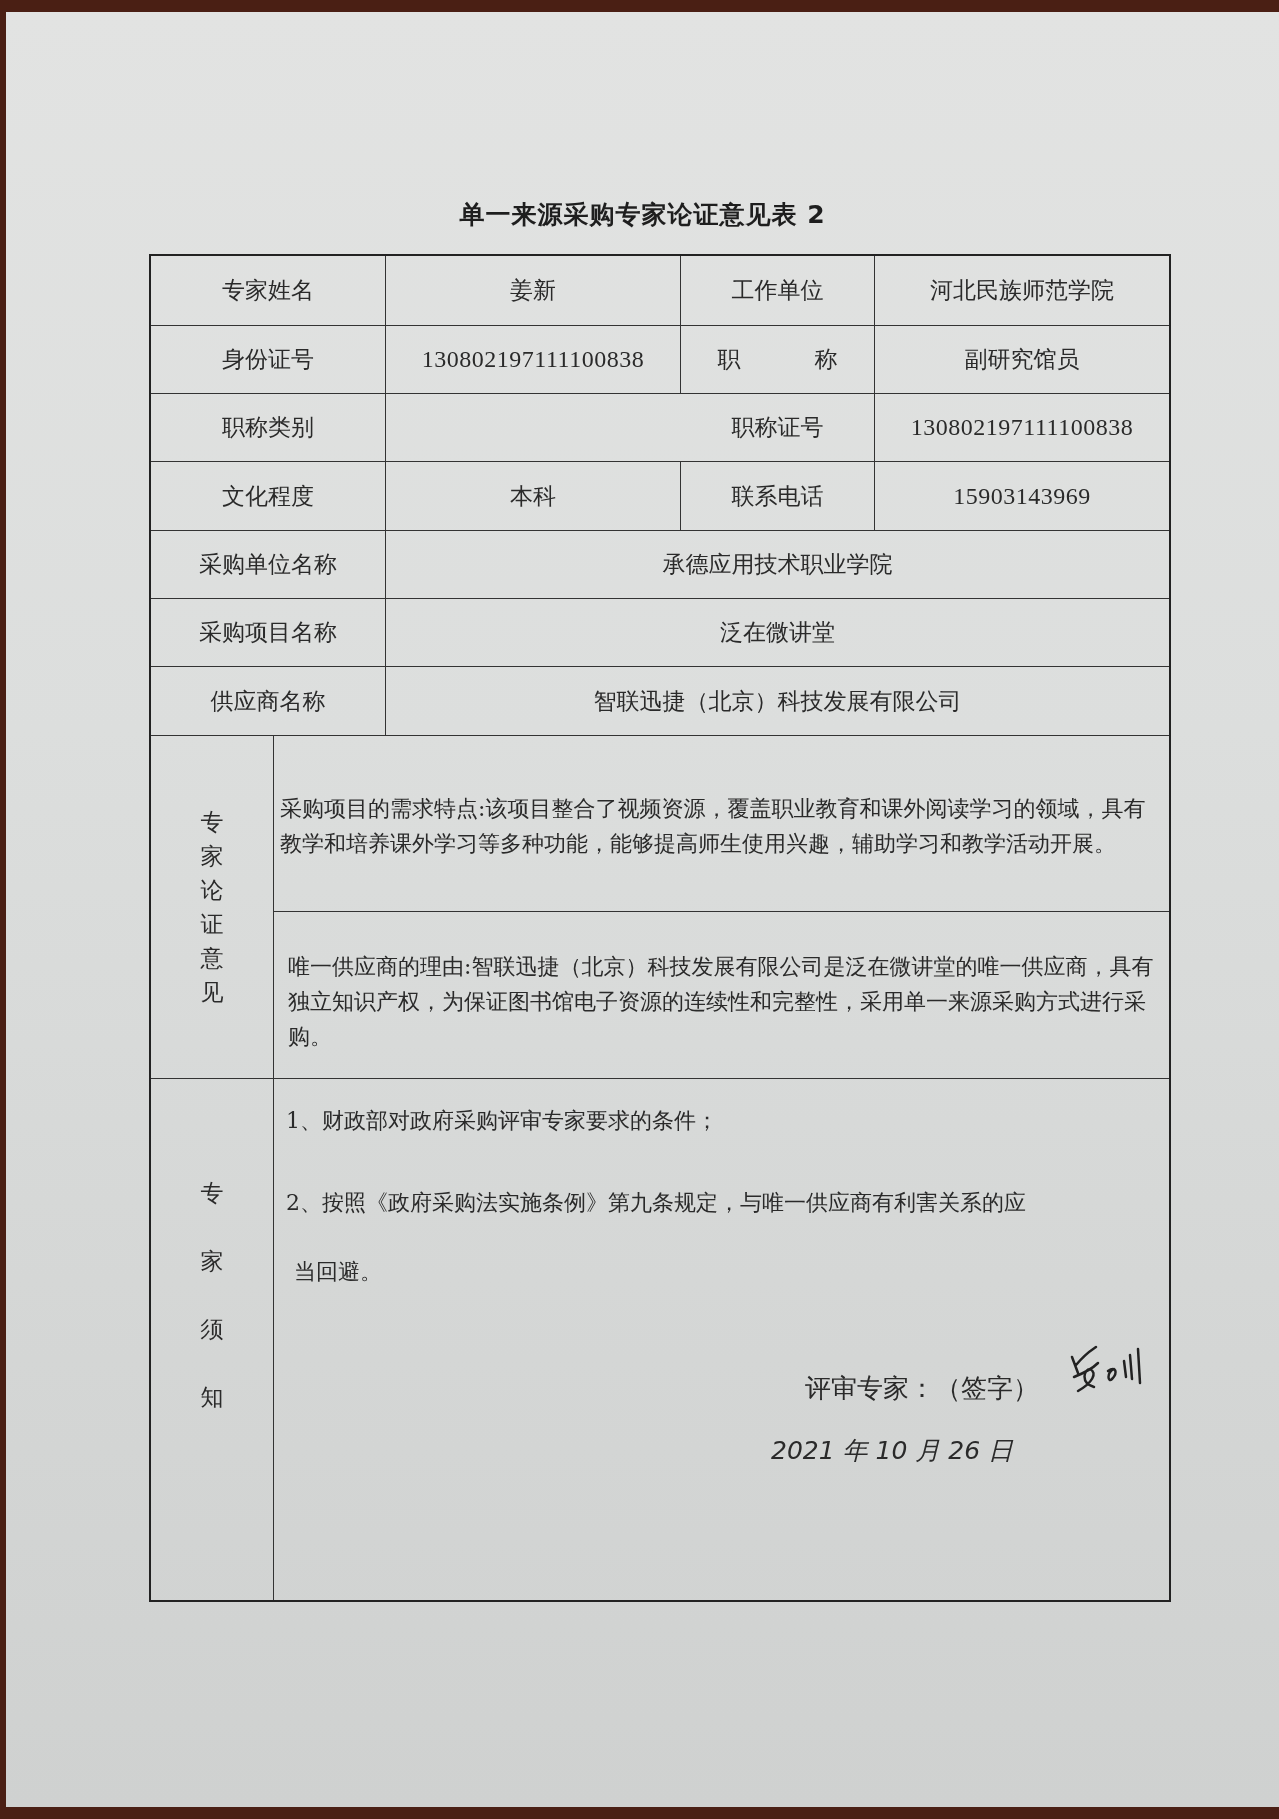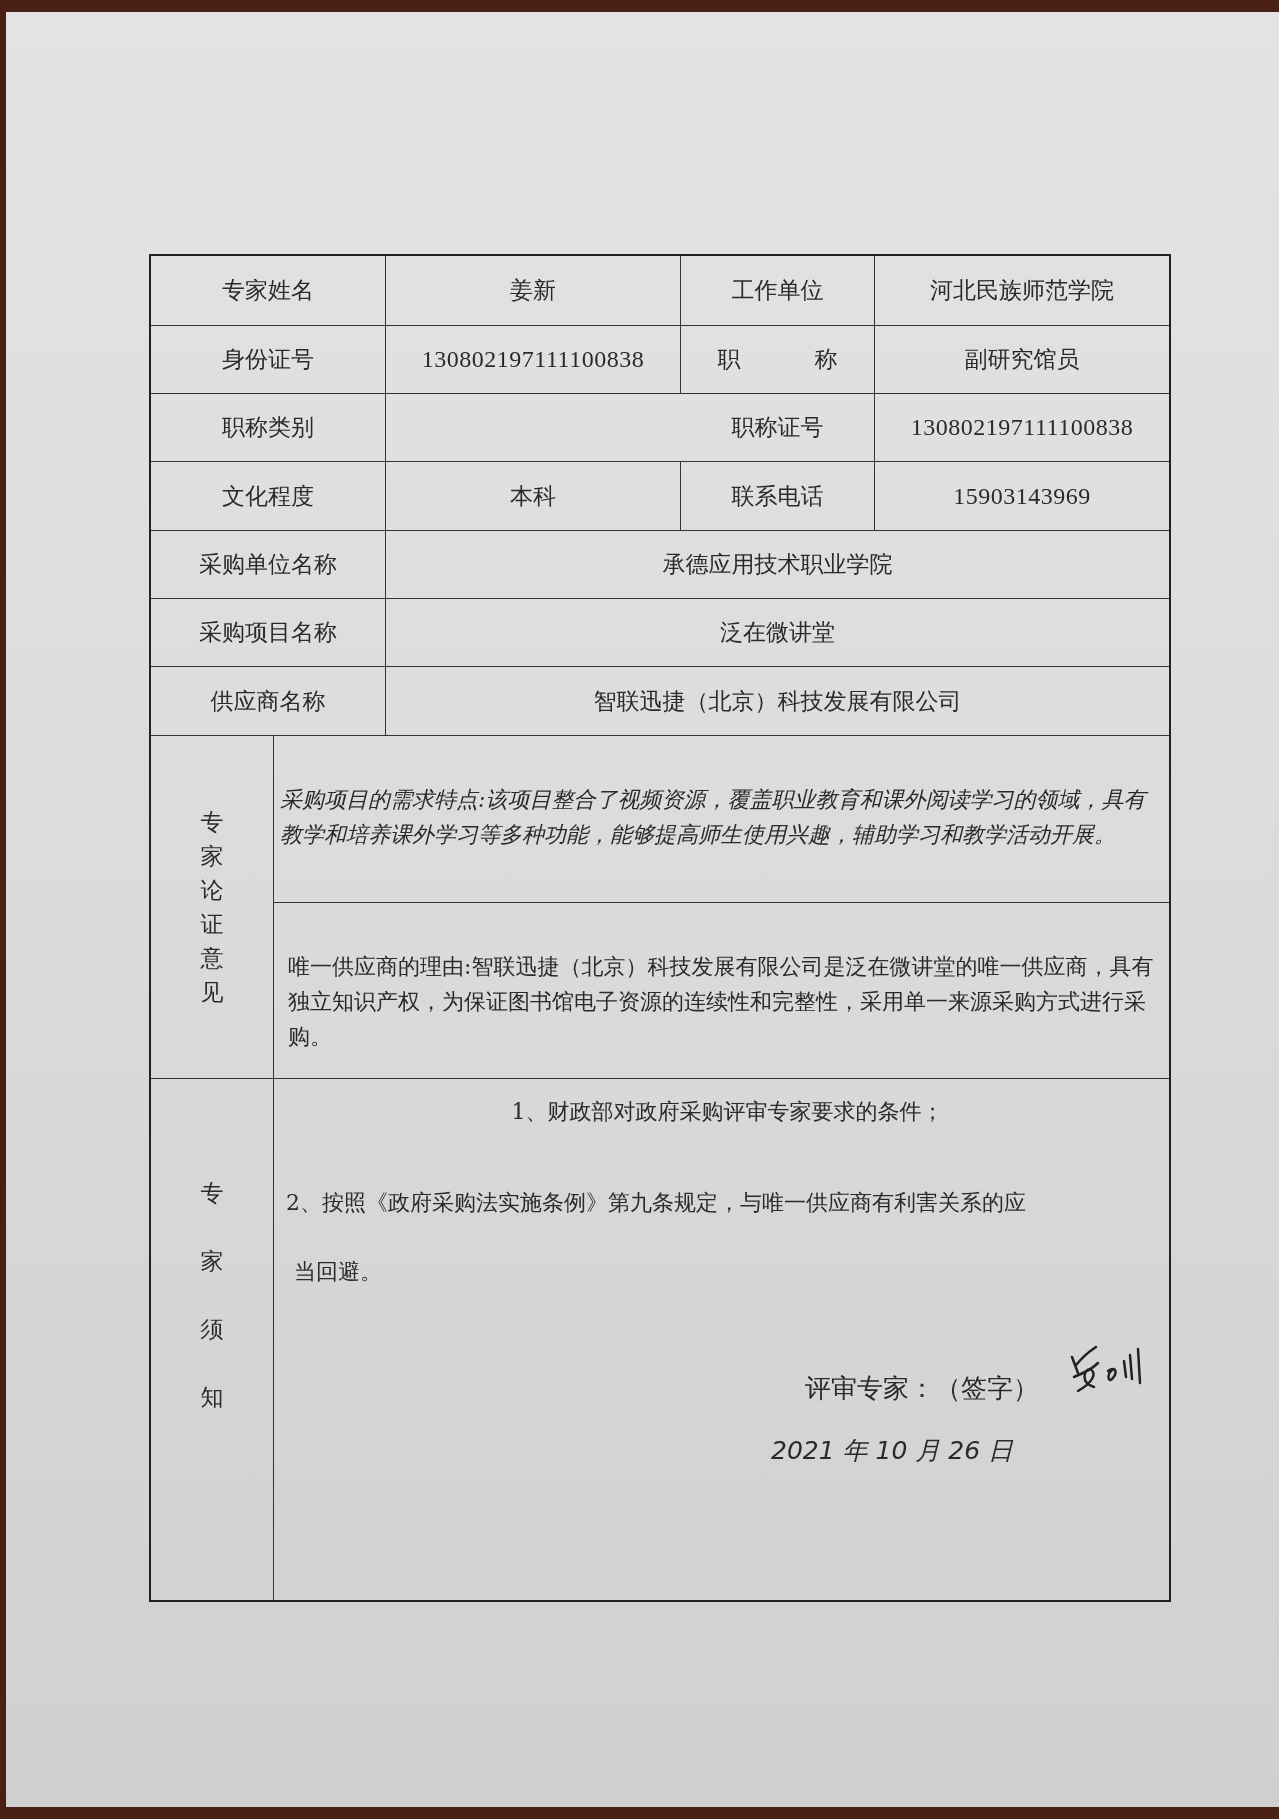--- a/index.html
+++ b/index.html
@@ -40,31 +40,32 @@
     position: absolute; left: 0; width: 123px; top: 0; bottom: 0;
     border-right: 1.5px solid #333; box-sizing: border-box;
     display: flex; flex-direction: column; align-items: center; justify-content: center;
     font-size: 23px; line-height: 34px;
   }
   .vlabel.loose { line-height: 68px; justify-content: flex-start; padding-top: 80px; }
   .para {
     position: absolute; left: 123px; right: 0; box-sizing: border-box;
     padding: 0 4px 0 6px; font-size: 22px; line-height: 35px; text-align: left;
   }
-  .para.p1 { top: 4px; height: 163px; border-bottom: 1.5px solid #333; padding-top: 42px; font-style: italic; }
+  .para.p1 { top: 13px; height: 163px; border-bottom: 1.5px solid #333; padding-top: 42px; }
   .para.p2 { top: 163px; bottom: 0; padding-top: 50px; padding-left: 14px; }
   .notice-line { position: absolute; left: 135px; right: 0; font-size: 22px; }
   .sign-label { position: absolute; left: 654px; top: 292px; font-size: 26px; }
   .signature { position: absolute; left: 917px; top: 264px; }
   .date { position: absolute; left: 620px; top: 355px; font-size: 25px; font-family: "DejaVu Sans", sans-serif; font-style: italic; }
 </style>
 </head>
 <body>
 
 <div class="paper">
+  <div class="title">单一来源采购专家论证意见表 2</div>
 
   <div class="table">
 
     <div class="row" style="top:0;height:70px;">
       <div class="cell c1">专家姓名</div>
       <div class="cell c3">工作单位</div>
       <div class="cell c2">姜新</div>
       <div class="cell c4 last">河北民族师范学院</div>
     </div>
 
@@ -120,21 +121,21 @@
       <div class="para p2">唯一供应商的理由:智联迅捷（北京）科技发展有限公司是泛在微讲堂的唯一供应商，具有独立知识产权，为保证图书馆电子资源的连续性和完整性，采用单一来源采购方式进行采购。</div>
     </div>
 
     <div class="row" style="top:823px;bottom:0;border-bottom:none;">
       <div class="vlabel loose">
         <span>专</span>
         <span>家</span>
         <span>须</span>
         <span>知</span>
       </div>
-      <div class="notice-line" style="top:18px;text-align:center;">1、财政部对政府采购评审专家要求的条件；</div>
+      <div class="notice-line" style="top:27px;">1、财政部对政府采购评审专家要求的条件；</div>
       <div class="notice-line" style="top:109px;">2、按照《政府采购法实施条例》第九条规定，与唯一供应商有利害关系的应</div>
       <div class="notice-line" style="top:178px;margin-left:8px;">当回避。</div>
       <div class="sign-label">评审专家：（签字）</div>
       <svg class="signature" width="90" height="60" viewBox="0 0 90 60">
         <path d="M4 14 L10 30 M8 22 C18 10 22 8 28 4 M6 34 C16 30 24 26 30 20 M10 48 C24 40 30 30 22 26 C16 26 12 40 26 44 M40 28 C48 22 50 30 44 36 C40 40 38 30 46 26 M56 18 L58 34 M62 12 L64 36 M70 6 L72 40" stroke="#222" stroke-width="2.5" fill="none" stroke-linecap="round"></path>
       </svg>
       <div class="date">2021 年 10 月 26 日</div>
     </div>
 
   </div>

